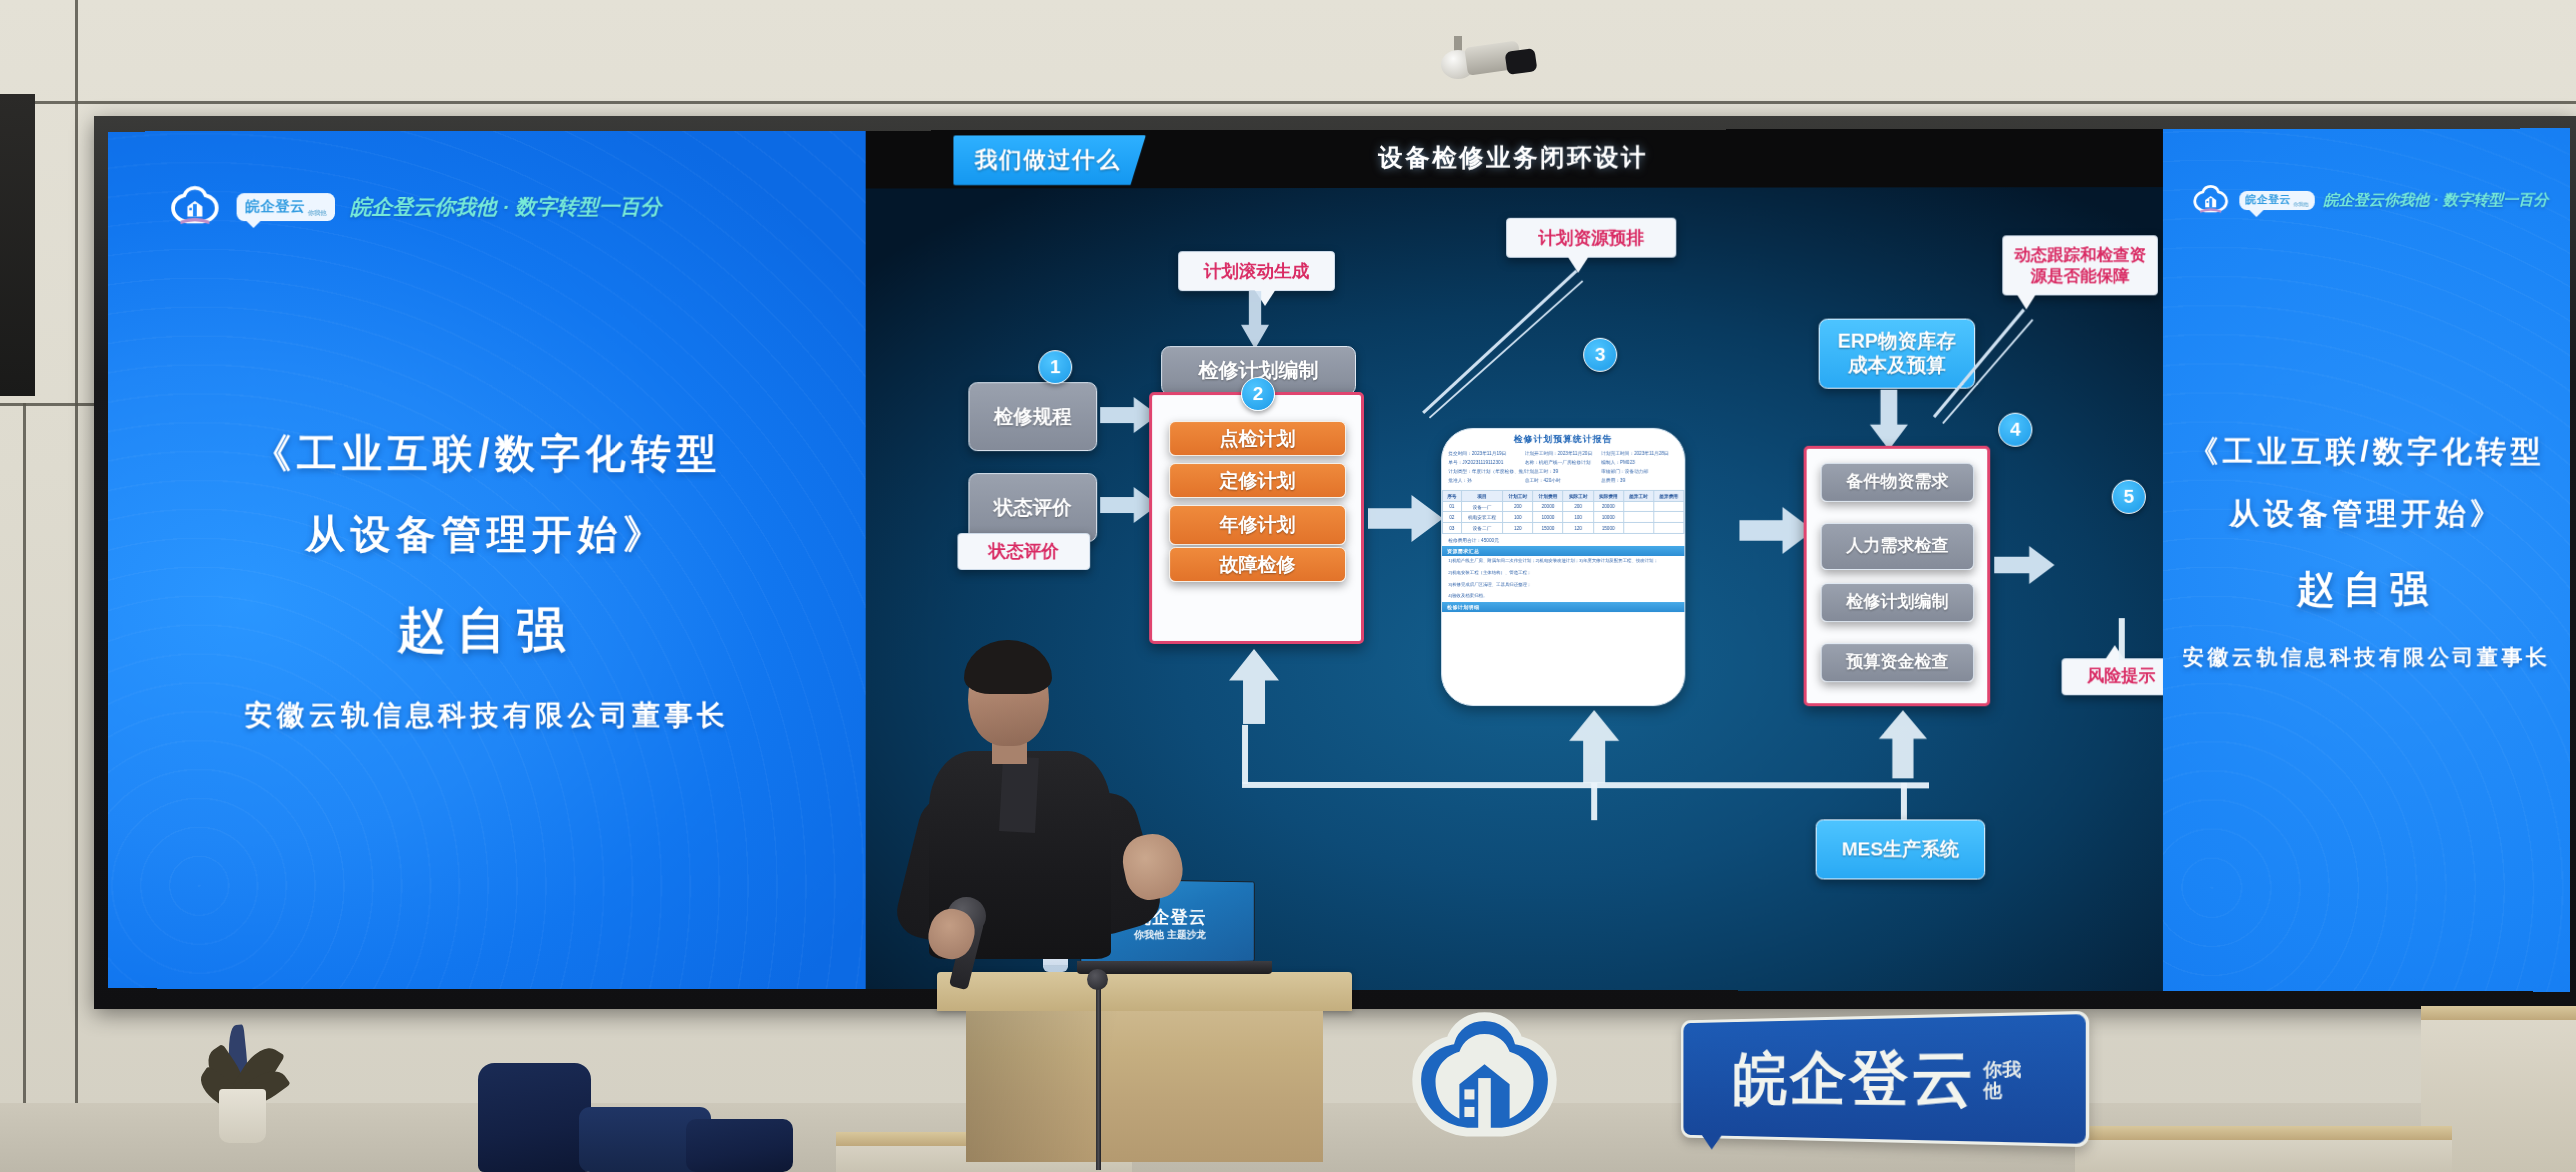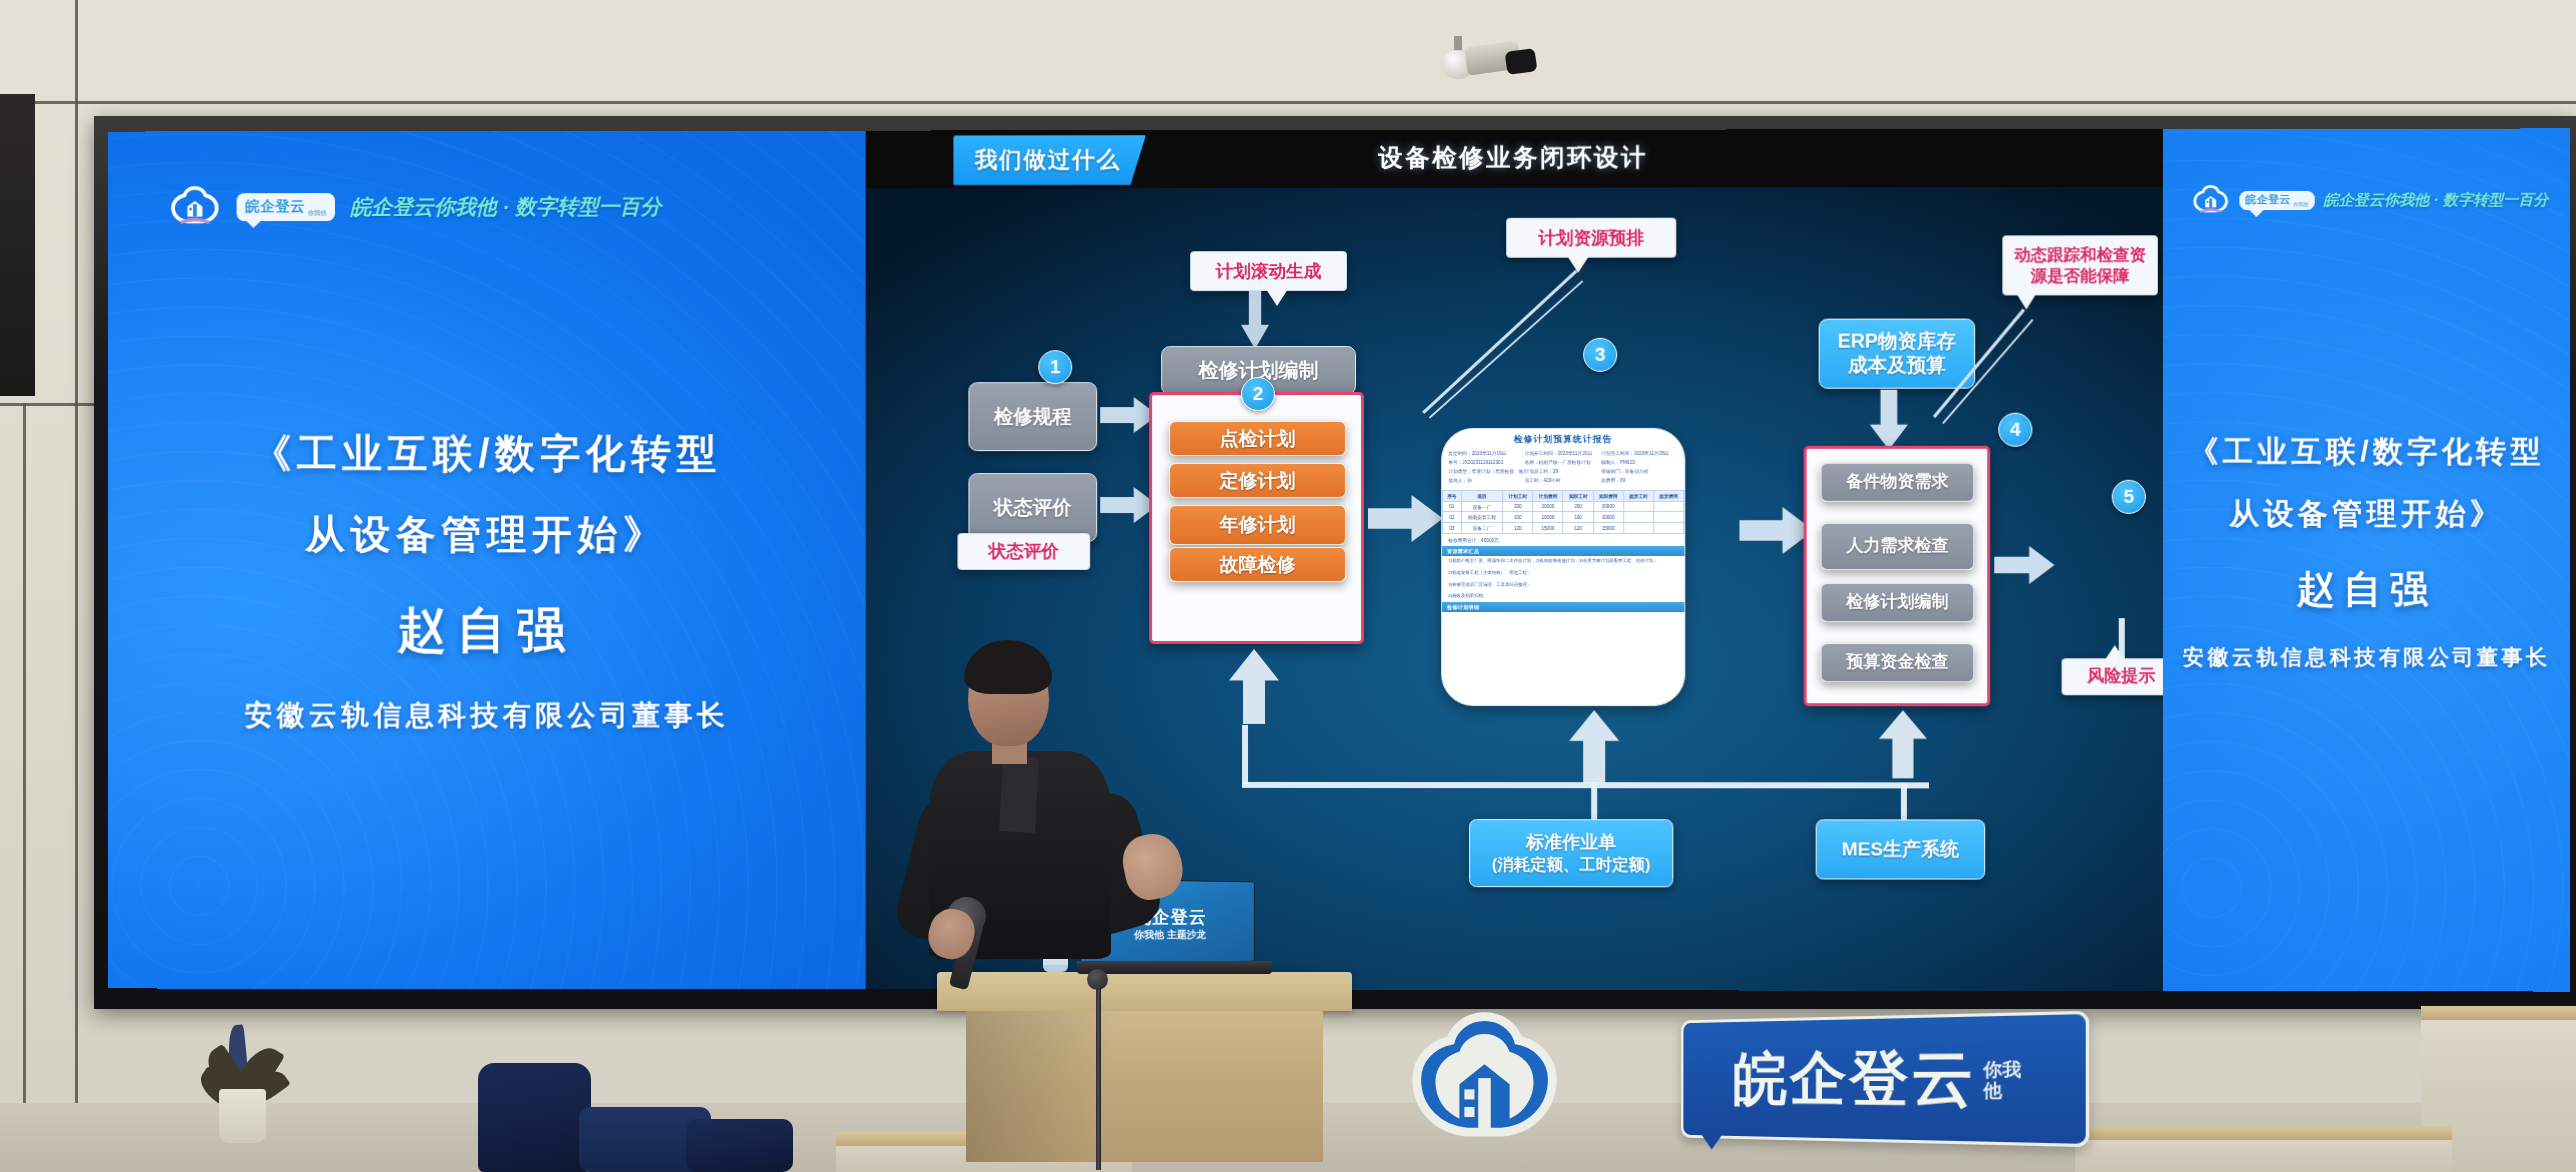--- a/index.html
+++ b/index.html
@@ -439,21 +439,21 @@
       </div>
     </div>
 
     <div class="panel panel-mid">
       <div class="slide"></div>
 
       <div class="slide-topbar"></div>
       <div class="slide-tab" style="font-size:22.6px;">我们做过什么</div>
       <div class="slide-title" style="font-size:24.5px;">设备检修业务闭环设计</div>
 
-      <div class="callout" style="left:313px; top:121px; width:157px; font-size:17.6px;margin-left:12px;">
+      <div class="callout" style="left:313px; top:121px; width:157px; font-size:17.6px;">
         <span>计划滚动生成</span>
         <span class="tail" style="left:75px; bottom:-16.4px; border-left:11.3px solid transparent; border-right:11.3px solid transparent; border-top:17.6px solid #f4f7fb;"></span>
       </div>
       <div class="arrow-d" style="left:376px; top:161px; width:28px; height:58px; background:#cfe1f1;"></div>
 
       <div class="fbox" style="left:296px; top:216px; width:195px; height:49px; font-size:20px;">
         <span>检修计划编制</span>
       </div>
 
       <div class="num-badge" style="left:173px; top:220px;">
@@ -628,24 +628,20 @@
         <span>风险提示</span>
         <span class="tail" style="left:42px; top:-14px; border-left:10px solid transparent; border-right:10px solid transparent; border-bottom:15px solid #f4f7fb;"></span>
       </div>
       <div class="connector" style="left:1252px; top:488px; width:6.3px; height:42px;"></div>
 
       <div class="connector" style="left:377px; top:652px; width:686px; height:6.3px;"></div>
       <div class="connector" style="left:377px; top:595px; width:6.3px; height:59px;"></div>
       <div class="connector" style="left:726px; top:652px; width:6.3px; height:38px;"></div>
       <div class="connector" style="left:1035px; top:652px; width:6.3px; height:38px;"></div>
 
-      <div class="fbox cyan" style="left:604px; top:689px; width:204px; height:68px; font-size:18px; flex-direction:column; border-radius:7.5px;">
-        <span>标准作业单</span>
-        <span style="font-size:16.4px;">(消耗定额、工时定额)</span>
-      </div>
 
       <div class="fbox cyan" style="left:950px; top:689px; width:169px; height:60px; font-size:19px; border-radius:7.5px;">
         <span>MES生产系统</span>
       </div>
     </div>
 
     <div class="panel panel-right">
       <div class="bluebg"></div>
 
       <div class="brandrow" style="left:28px; top:55px; gap:8.8px;">

